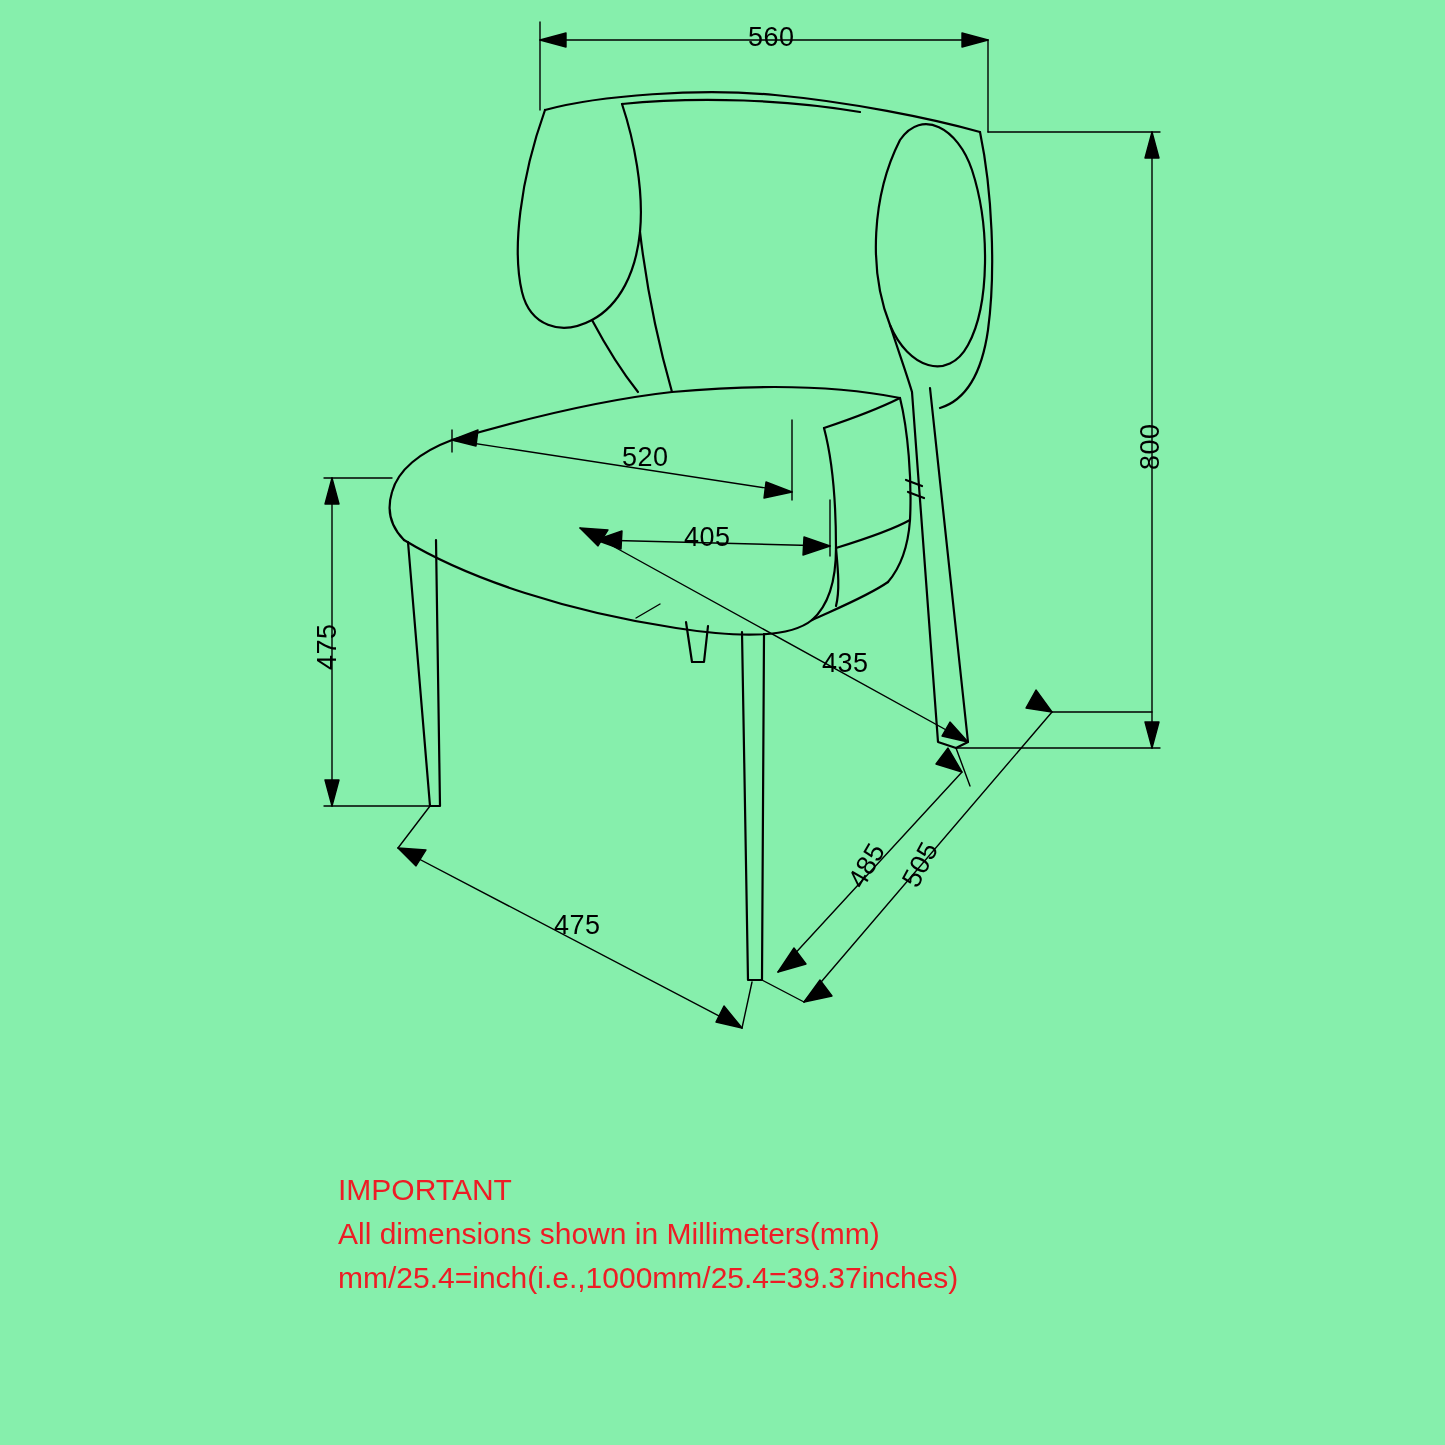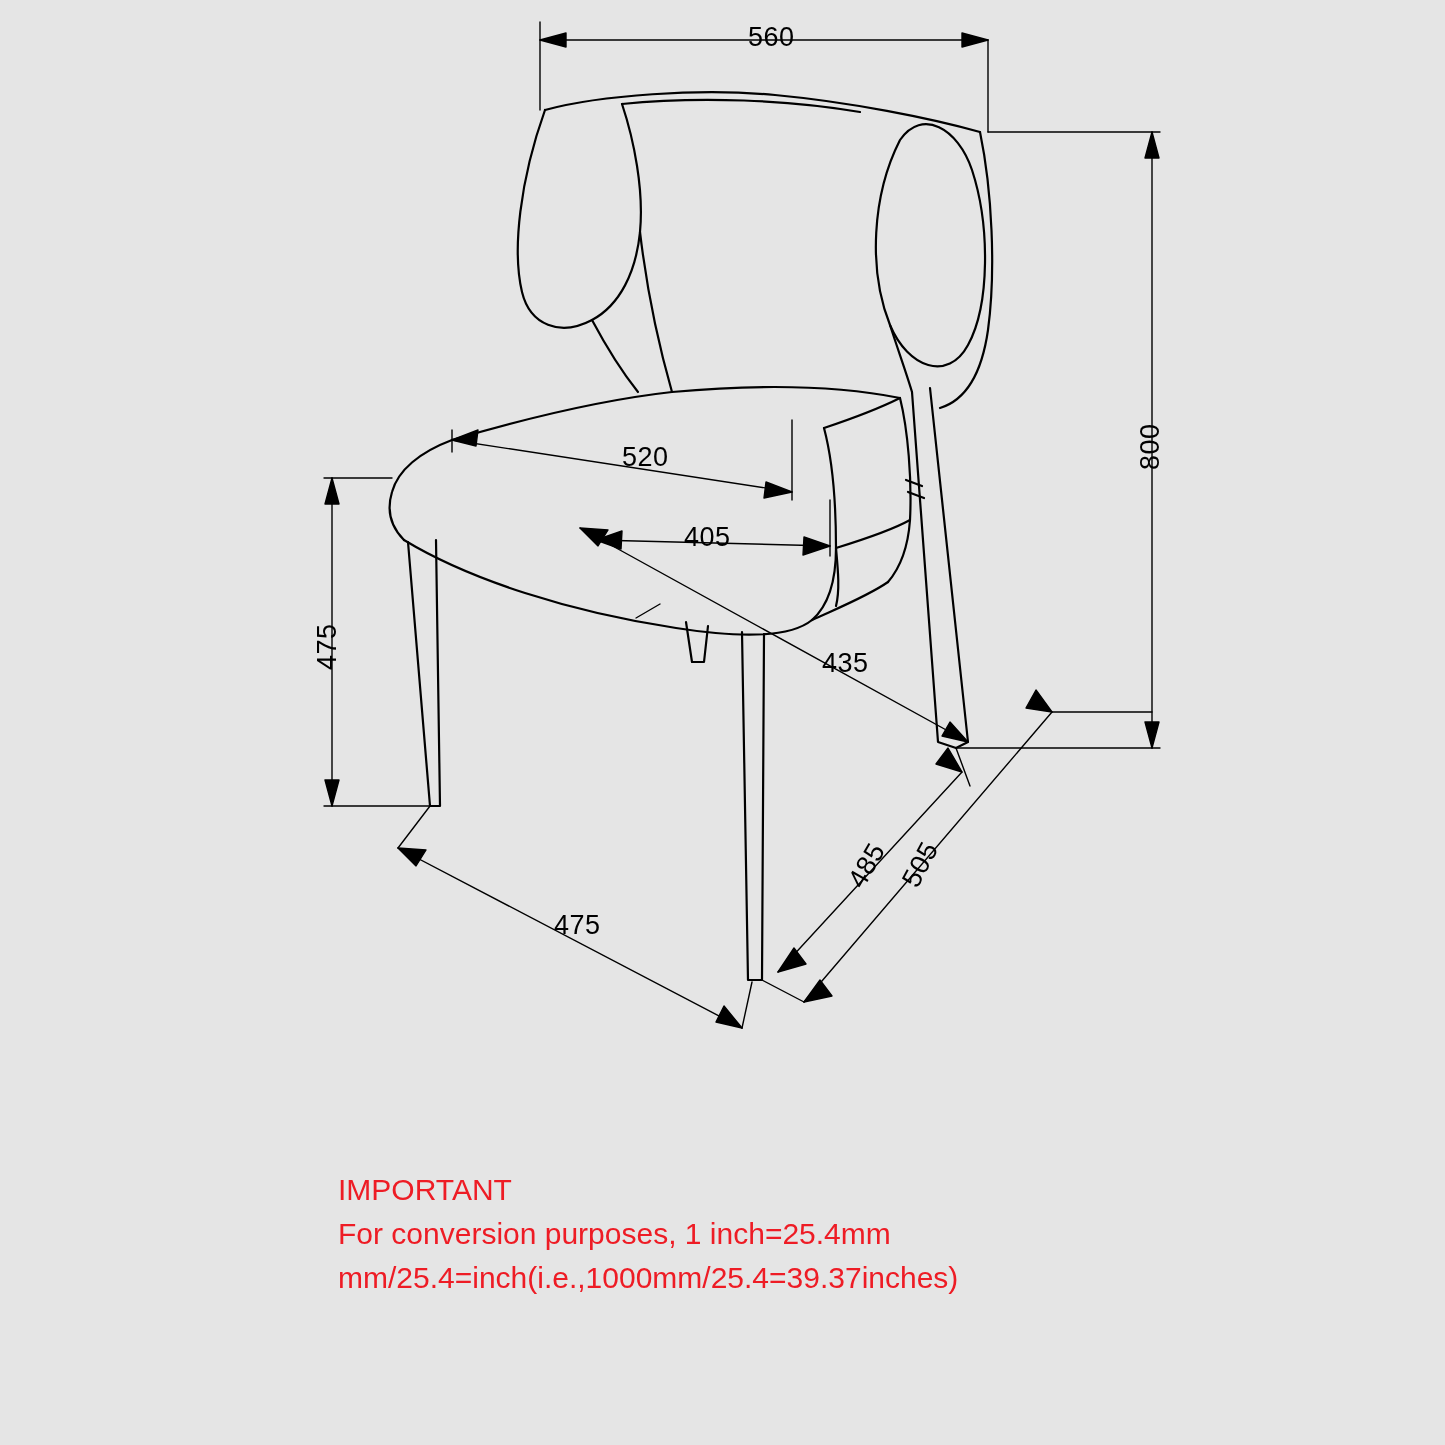--- a/index.html
+++ b/index.html
@@ -4,21 +4,21 @@
 <style>
   html, body {
     margin: 0;
     padding: 0;
     background: #ffffff;
   }
   #page {
     position: relative;
     width: 1445px;
     height: 1445px;
-    background: #e5e5e5;
+    background: #86efac;
     font-family: "Liberation Sans", sans-serif;
     overflow: hidden;
   }
   #drawing {
     position: absolute;
     left: 0;
     top: 0;
     width: 1445px;
     height: 1445px;
   }
@@ -174,17 +174,17 @@
   <div class="dim-label rot90" style="left:312px; top:670px;">475</div>
 
   <div class="dim-label" style="left:554px; top:910px;">475</div>
 
   <div class="dim-label rot-diag" style="left:842px; top:878px;">485</div>
 
   <div class="dim-label rot-diag2" style="left:896px; top:878px;">505</div>
 
   <div id="notes">
     <div>IMPORTANT</div>
-    <div>For conversion purposes, 1 inch=25.4mm</div>
+    <div>All dimensions shown in Millimeters(mm)</div>
     <div>mm/25.4=inch(i.e.,1000mm/25.4=39.37inches)</div>
   </div>
 
 </div>
 
 </body></html>

